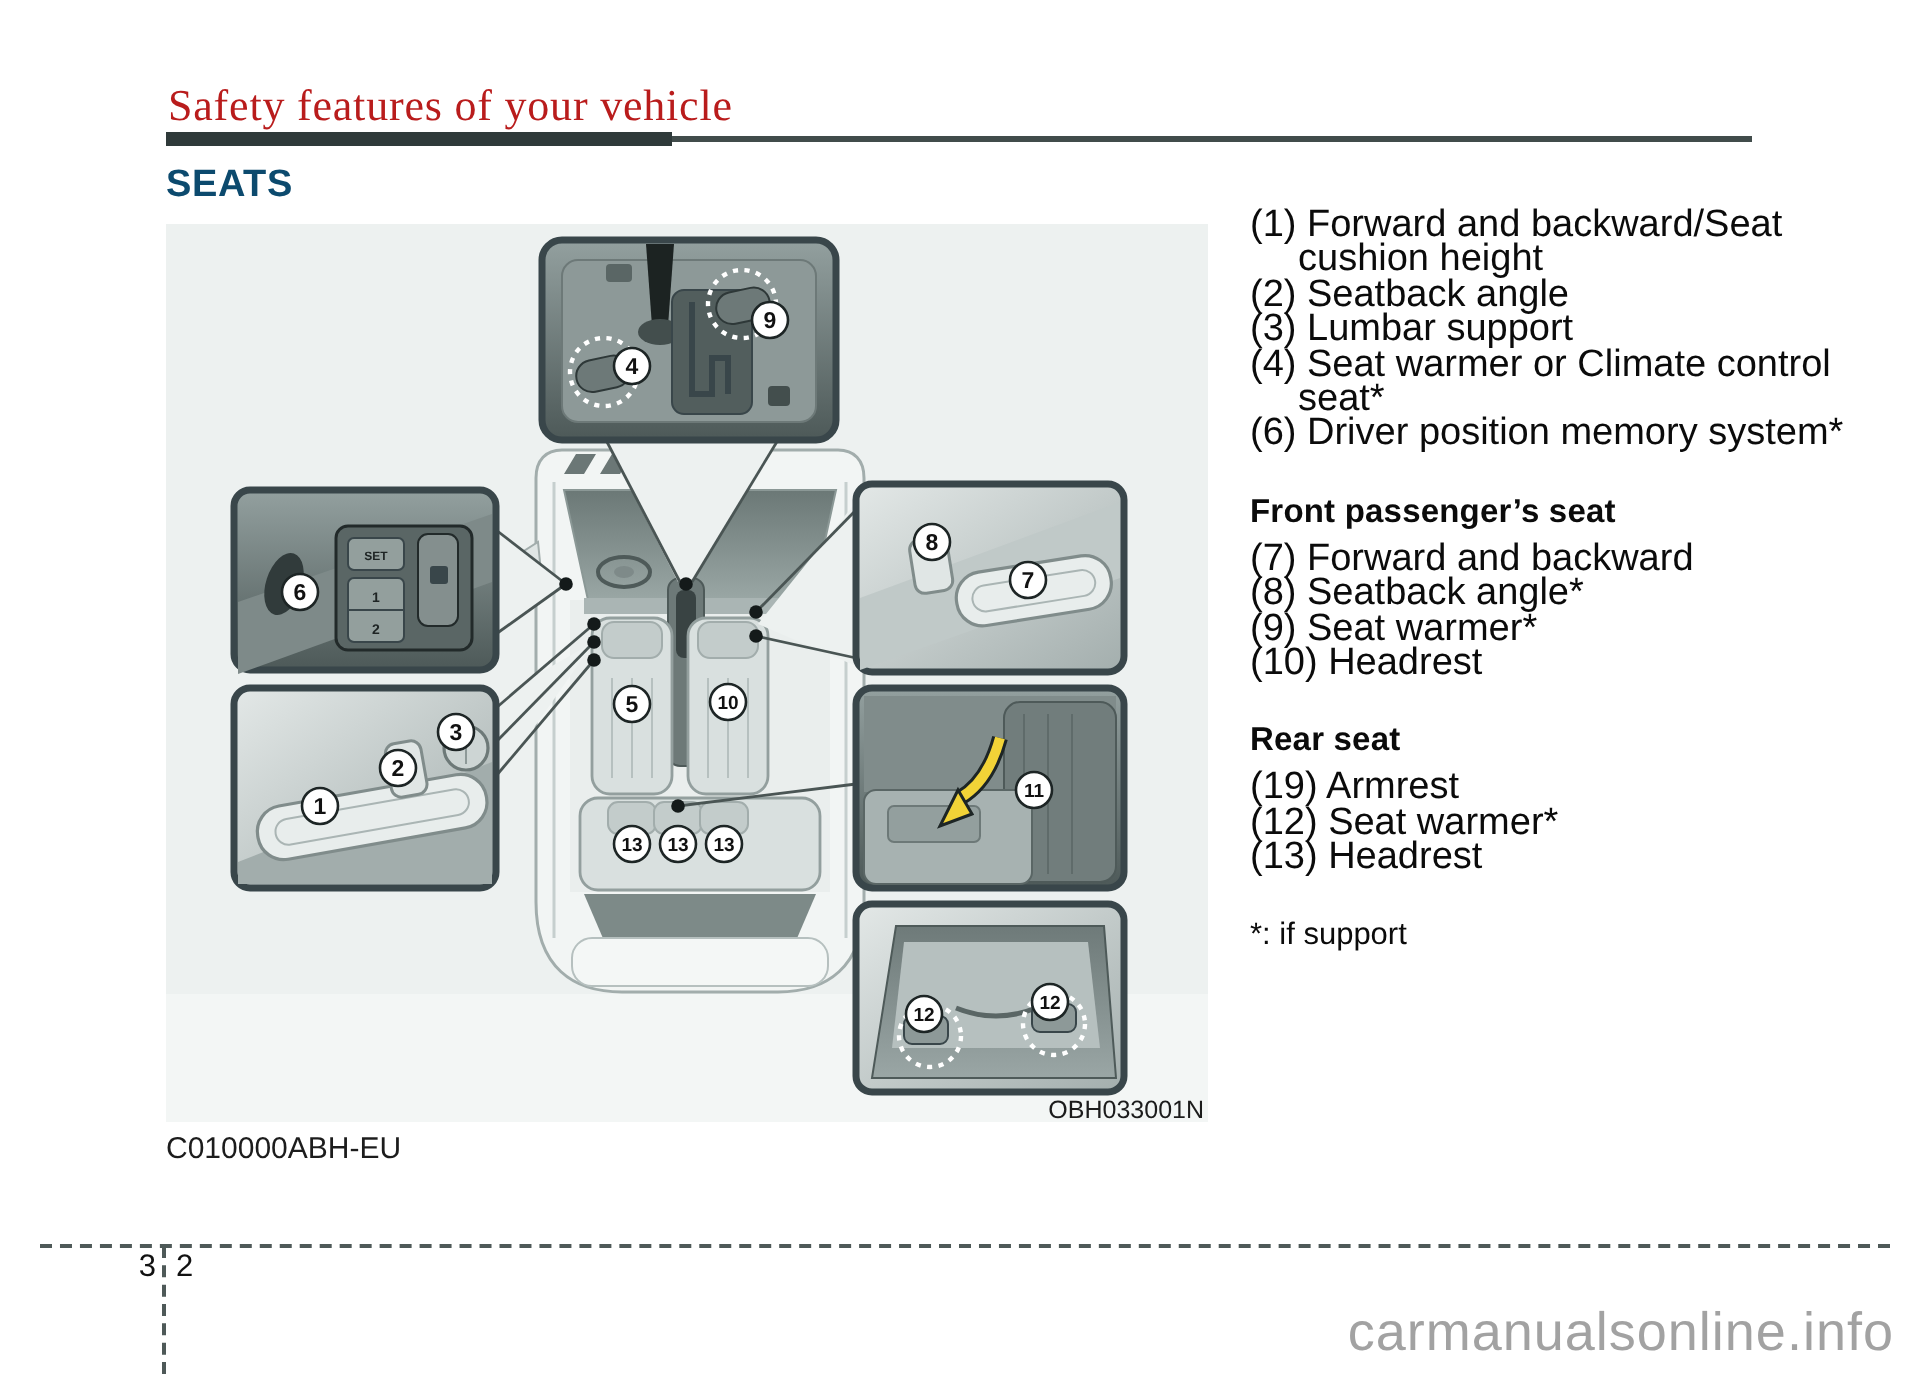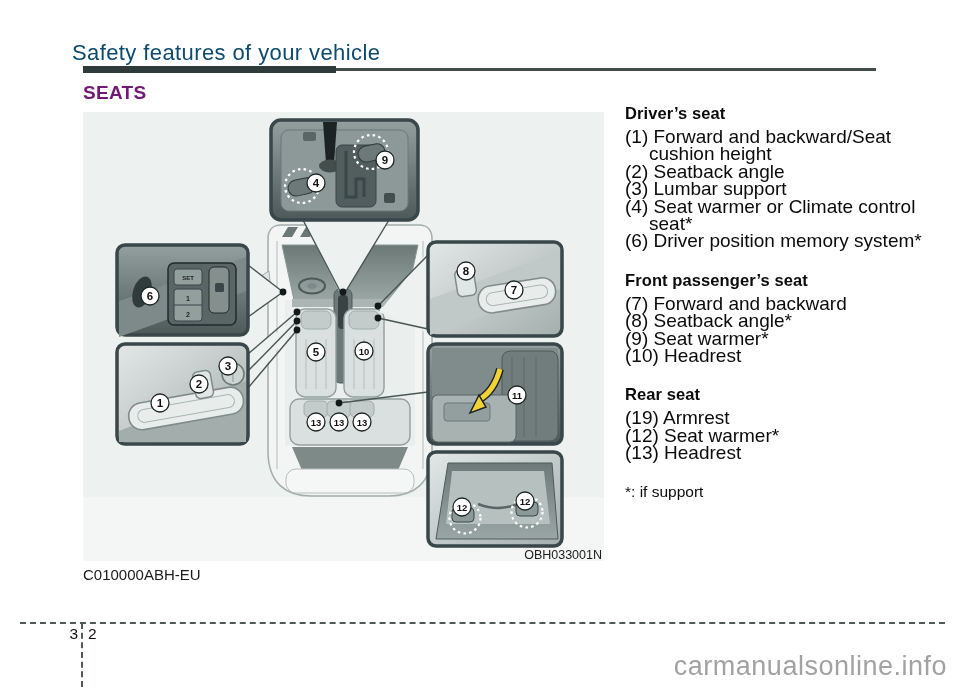--- a/index.html
+++ b/index.html
@@ -1,21 +1,21 @@
 <!DOCTYPE html>
 <html><head>
 <meta charset="utf-8">
 <style>
   html,body{margin:0;padding:0}
   body{width:960px;height:689px;background:#fff;font-family:"Liberation Sans",sans-serif;position:relative;overflow:hidden}
   .abs{position:absolute}
-  #hdr-title{left:72px;top:40px;font-family:Liberation Sans, sans-serif;font-size:22px;color:#0c4a6e;letter-spacing:.4px}
+  #hdr-title{left:84px;top:40px;font-family:Liberation Serif, serif;font-size:22px;color:#b91c1c;letter-spacing:.4px}
   #ribbon{left:83px;top:66px;width:253px;height:7px;background:#2f3a3a}
   #ribbon-thin{left:336px;top:68px;width:540px;height:3px;background:#414c4b}
-  #seats-title{left:83px;top:82px;font-size:19px;font-weight:bold;color:#701a75;letter-spacing:.3px}
+  #seats-title{left:83px;top:82px;font-size:19px;font-weight:bold;color:#0c4a6e;letter-spacing:.3px}
   #figwrap{left:83px;top:112px;width:521px;height:450px}
   #figcode{left:83px;top:566px;font-size:15px;color:#1c1c1c}
   #dashH{left:20px;top:622px;width:925px;border-top:2px dashed #4e5958}
   #dashV{left:81px;top:623px;height:64px;border-left:2px dashed #4e5958}
   #pg-chapter{left:56px;top:625px;width:22px;text-align:right;font-size:15.5px;color:#111}
   #pg-page{left:88px;top:625px;font-size:15.5px;color:#111}
   #watermark{right:13px;top:651px;font-size:27px;color:#a2a2a2;letter-spacing:.5px}
   #txtcol{left:625px;top:104px;width:318px;color:#0b0b0b}
   .sec{margin:0 0 21px}
   .sec h3{margin:0 0 5px;font-size:16.5px;letter-spacing:.1px}
@@ -288,21 +288,20 @@
 
     <text x="602" y="560" font-size="12.5" fill="#1c1c1c" text-anchor="end">OBH033001N</text>
   </g>
 </svg>
 </div>
 
 <div class="abs" id="figcode">C010000ABH-EU</div>
 
 <div class="abs" id="txtcol">
   <div class="sec">
-    <h3>Driver’s seat</h3>
     <div class="it">(1) Forward and backward/Seat cushion height</div>
     <div class="it">(2) Seatback angle</div>
     <div class="it">(3) Lumbar support</div>
     <div class="it">(4) Seat warmer or Climate control seat*</div>
     <div class="it">(6) Driver position memory system*</div>
   </div>
   <div class="sec">
     <h3>Front passenger’s seat</h3>
     <div class="it">(7) Forward and backward</div>
     <div class="it">(8) Seatback angle*</div>

